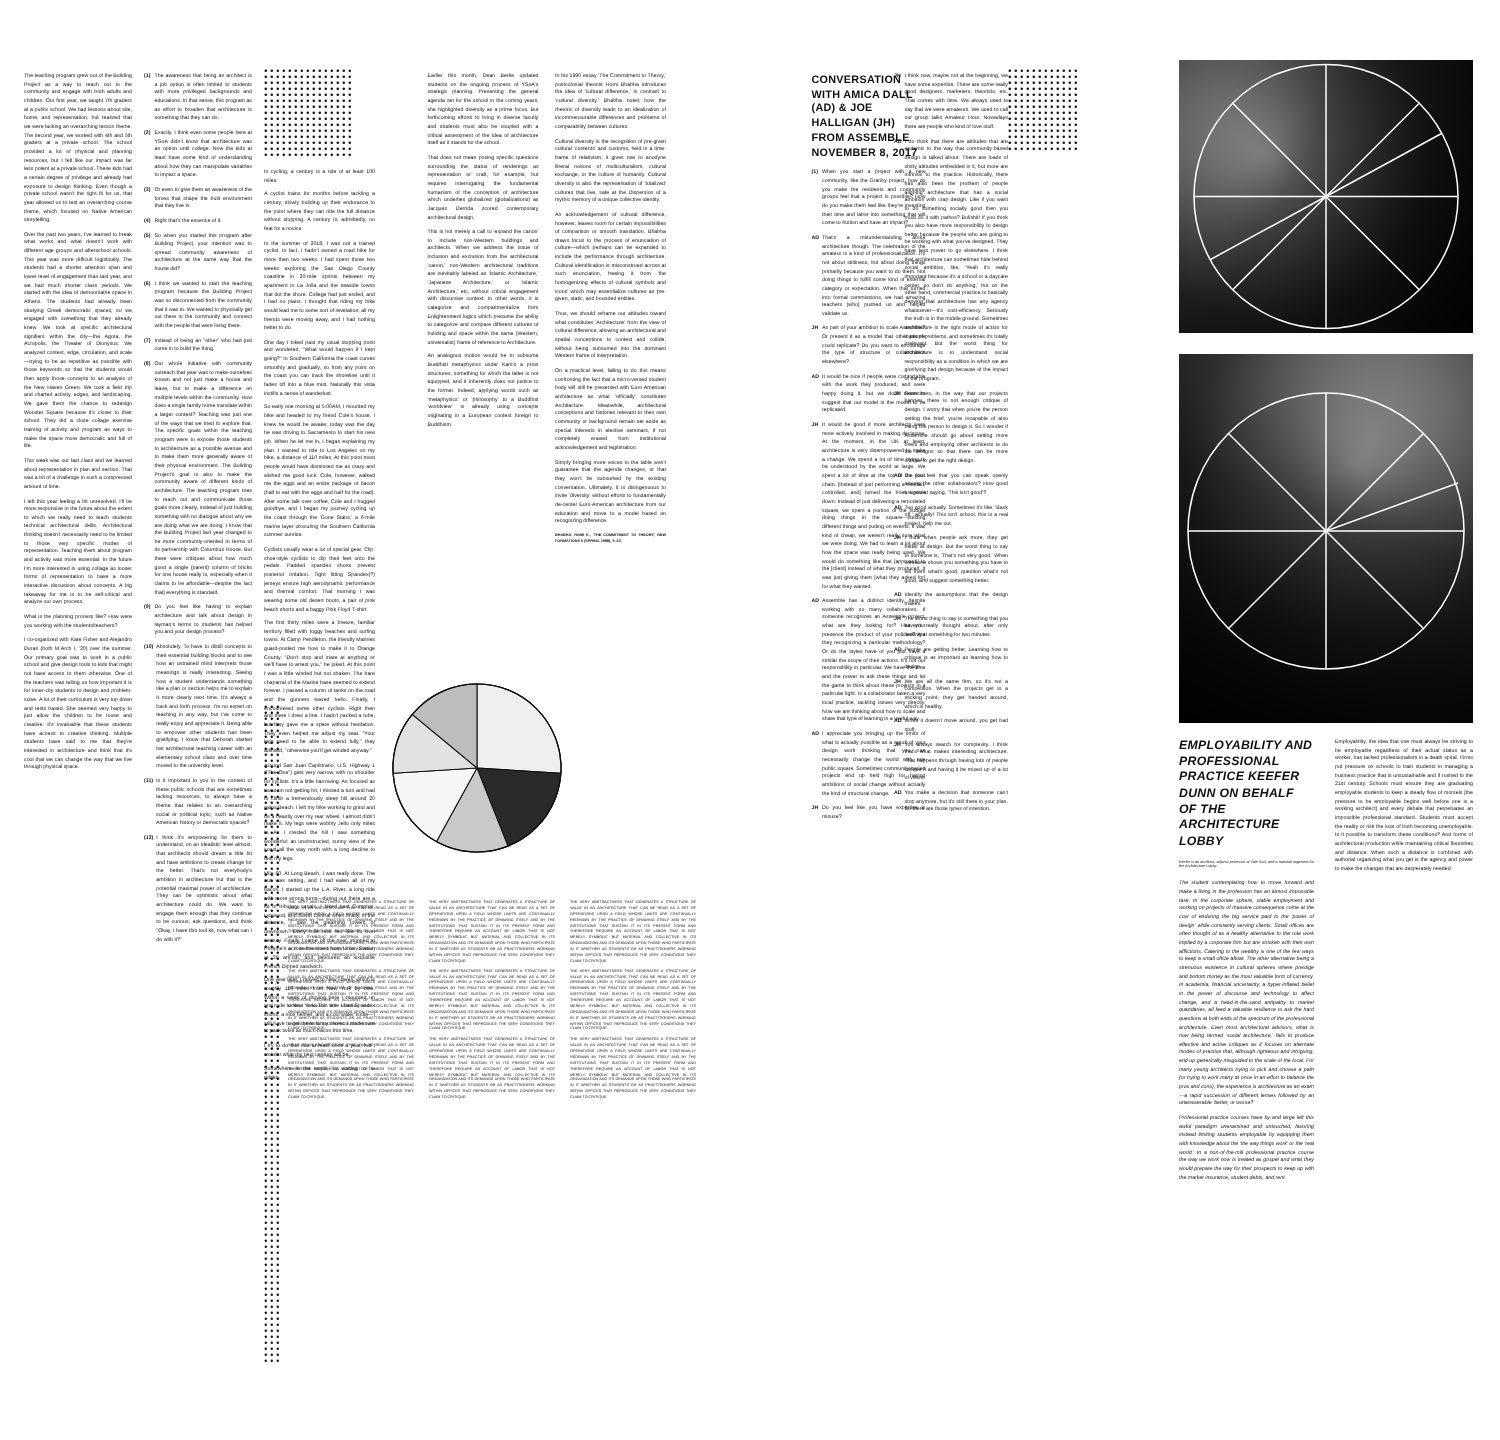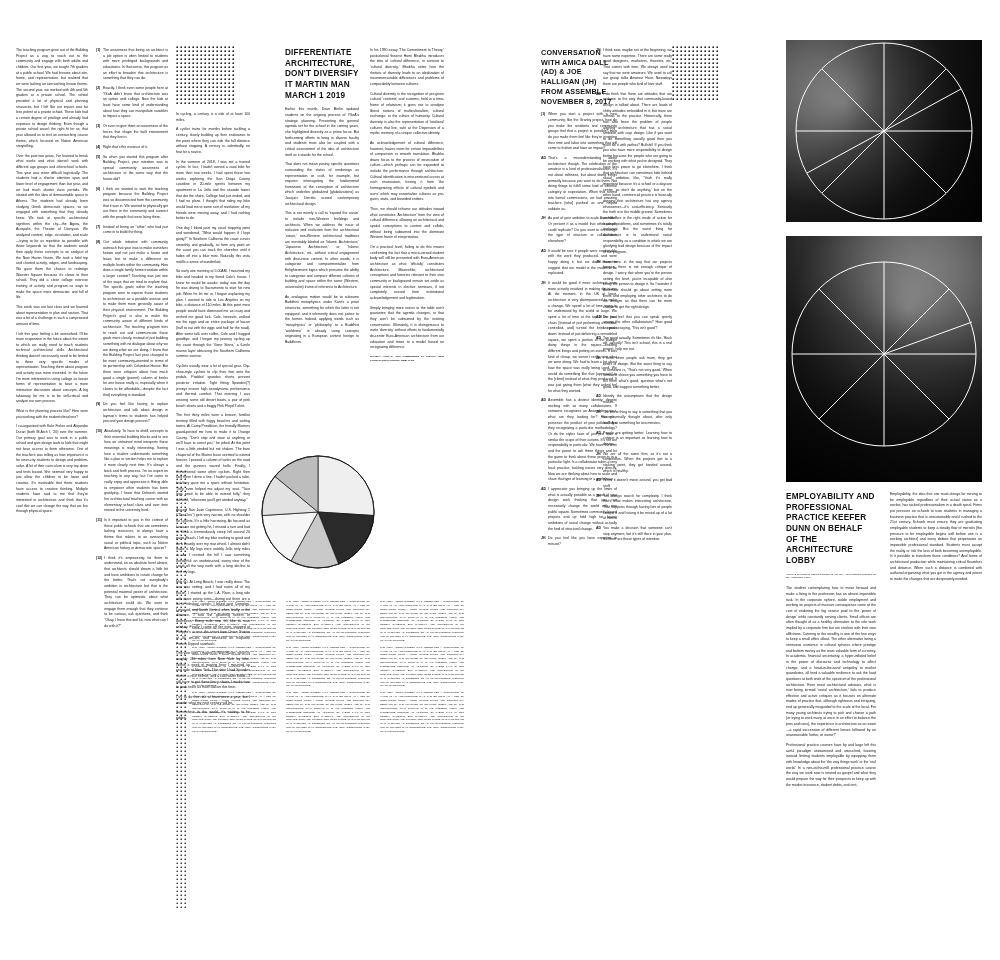--- a/index.html
+++ b/index.html
@@ -193,21 +193,20 @@
       <p>The first thirty miles were a breeze, familiar territory filled with foggy beaches and surfing towns. At Camp Pendleton, the friendly Marines guard-posted me how to make it to Orange County. "Don't stop and stare at anything or we'll have to arrest you," he joked. At this point I was a little winded but not shaken. The bare chaparral of the Marine base seemed to extend forever. I passed a column of tanks on the road and the gunners waved hello. Finally, I encountered some other cyclists. Right then and there I drew a line. I hadn't packed a tube, but they gave me a spare without hesitation. They even helped me adjust my seat. "Your legs need to be able to extend fully," they advised, "otherwise you'll get winded anyway."</p>
       <p>Around San Juan Capistrano, U.S. Highway 1 ("The One") gets very narrow, with no shoulder for cyclists. It's a little harrowing. As focused as I was on not getting hit, I missed a turn and had to climb a tremendously steep hill around 20 gains Beach. I left my bike working to grind and do a beastly over my rear wheel. I almost didn't make it. My legs were wobbly Jello only miles in. As I crested the hill I saw something wonderful: an unobstructed, sunny view of the coast all the way north with a long decline to rest my legs.</p>
       <p>Mile 60. At Long Beach, I was really done. The sun was setting, and I had eaten all of my bacon. I started up the L.A. River, a long ride with more wrong turns—during out there are a lot of tributary canals. I biked past Compton, Lynwood, and South Central when finally, in the distance, I saw the gleaming towers of downtown. Every mile now felt like its own century. Finally I came off the river, stopped at Philippe's across the street from Union Station at 30 am-ish, and devoured an exquisite French Dipped sandwich.</p>
       <p>One year later, I moved to New Haven, which is roughly 110 miles from New York by bike. Within a week of moving here I mounted up and rode to New York. This time I had Spandex shorts, a nice helmet, and a cool water bottle—I still have to get these fancy shoes. I made sure to pack twice as much bacon this time.</p>
       <p>I try to do this ride at least once a year, but I wonder what my next century will be.</p>
       <p>Somewhere in the world, it's waiting to be ridden.</p>
     </div>
   </div>
 
   <div class="col" style="left:285px; top:48px; width:74px; height:420px;">
-    <div class="headline big">DIFFERENTIATE ARCHITECTURE, DON'T DIVERSIFY IT MARTIN MAN MARCH 1 2019</div>
     <div class="body-text">
       <p>Earlier this month, Dean Berke updated students on the ongoing process of YSoA's strategic planning. Presenting the general agenda set for the school in the coming years, she highlighted diversity as a prime focus. But forthcoming efforts to bring in diverse faculty and students must also be coupled with a critical assessment of the idea of architecture itself as it stands for the school.</p>
       <p>That does not mean posing specific questions surrounding the status of renderings as representation or craft, for example, but requires interrogating the fundamental humanism of the conception of architecture which underlies globalized (globalizations) as Jacques Derrida scored contemporary architectural design.</p>
       <p>This is not merely a call to 'expand the canon' to include non-Western buildings and architects. When we address the issue of inclusion and exclusion from the architectural 'canon,' non-Western architectural traditions are inevitably labeled as 'Islamic Architecture,' 'Japanese Architecture,' or 'Islamic Architecture,' etc. without critical engagement with discursive context. In other words, it is categorize and compartmentalize from Enlightenment logics which presume the ability to categorize and compare different cultures of building and space within the same (Western, universalist) frame of reference to Architecture.</p>
       <p>An analogous motion would be to subsume Buddhist metaphysics under Kant's a priori structures, something for which the latter is not equipped, and it inherently does not justice to the former. Indeed, applying words such as 'metaphysics' or 'philosophy' to a Buddhist 'worldview' is already using concepts originating in a European context foreign to Buddhism.</p>
     </div>
   </div>
   <div class="col" style="left:370px; top:48px; width:74px; height:430px;">
     <div class="body-text">
       <p>In his 1990 essay 'The Commitment to Theory,' postcolonial theorist Homi Bhabha introduces the idea of 'cultural difference,' in contrast to 'cultural diversity.' Bhabha notes how the rhetoric of diversity leads to an idealization of incommensurable differences and problems of comparability between cultures.</p>
@@ -404,21 +403,21 @@
   </div>
 
   <div class="col" style="left:380px; top:600px; width:84px; height:310px;">
     <div class="tiny">
       <p>THE VERY ABSTRACTNESS THAT GENERATES A STRUCTURE OF VALUE IN AN ARCHITECTURE THAT CAN BE READ AS A SET OF OPERATIONS UPON A FIELD WHOSE LIMITS ARE CONTINUALLY REDRAWN BY THE PRACTICE OF DRAWING ITSELF AND BY THE INSTITUTIONS THAT SUSTAIN IT IN ITS PRESENT FORM AND THEREFORE REQUIRE AN ACCOUNT OF LABOR THAT IS NOT MERELY SYMBOLIC BUT MATERIAL AND COLLECTIVE IN ITS ORGANIZATION AND ITS DEMANDS UPON THOSE WHO PARTICIPATE IN IT WHETHER AS STUDENTS OR AS PRACTITIONERS WORKING WITHIN OFFICES THAT REPRODUCE THE VERY CONDITIONS THEY CLAIM TO CRITIQUE.</p>
       <p>THE VERY ABSTRACTNESS THAT GENERATES A STRUCTURE OF VALUE IN AN ARCHITECTURE THAT CAN BE READ AS A SET OF OPERATIONS UPON A FIELD WHOSE LIMITS ARE CONTINUALLY REDRAWN BY THE PRACTICE OF DRAWING ITSELF AND BY THE INSTITUTIONS THAT SUSTAIN IT IN ITS PRESENT FORM AND THEREFORE REQUIRE AN ACCOUNT OF LABOR THAT IS NOT MERELY SYMBOLIC BUT MATERIAL AND COLLECTIVE IN ITS ORGANIZATION AND ITS DEMANDS UPON THOSE WHO PARTICIPATE IN IT WHETHER AS STUDENTS OR AS PRACTITIONERS WORKING WITHIN OFFICES THAT REPRODUCE THE VERY CONDITIONS THEY CLAIM TO CRITIQUE.</p>
       <p>THE VERY ABSTRACTNESS THAT GENERATES A STRUCTURE OF VALUE IN AN ARCHITECTURE THAT CAN BE READ AS A SET OF OPERATIONS UPON A FIELD WHOSE LIMITS ARE CONTINUALLY REDRAWN BY THE PRACTICE OF DRAWING ITSELF AND BY THE INSTITUTIONS THAT SUSTAIN IT IN ITS PRESENT FORM AND THEREFORE REQUIRE AN ACCOUNT OF LABOR THAT IS NOT MERELY SYMBOLIC BUT MATERIAL AND COLLECTIVE IN ITS ORGANIZATION AND ITS DEMANDS UPON THOSE WHO PARTICIPATE IN IT WHETHER AS STUDENTS OR AS PRACTITIONERS WORKING WITHIN OFFICES THAT REPRODUCE THE VERY CONDITIONS THEY CLAIM TO CRITIQUE.</p>
     </div>
   </div>
 
-  <div class="col" style="left:786px; top:492px; width:90px; height:430px;">
+  <div class="col" style="left:786px; top:492px; width:90px; height:430px;font-style:italic;">
     <div class="headline big">EMPLOYABILITY AND PROFESSIONAL PRACTICE KEEFER DUNN ON BEHALF OF THE ARCHITECTURE LOBBY</div>
     <div class="tiny" style="margin-bottom:6px;">Keefer is an architect, adjunct professor at Yale SoA, and a national organizer for the Architecture Lobby.</div>
     <div class="body-text">
       <p>The student contemplating how to move forward and make a living in the profession has an almost impossible task. In the corporate sphere, stable employment and working on projects of massive consequence come at the cost of enduring the big service paid to the 'power of design' while constantly serving clients. Small offices are often thought of as a healthy alternative to the role work implied by a corporate firm but are stricken with their own afflictions. Catering to the wealthy is one of the few ways to keep a small office afloat. The other alternative being a strenuous existence in cultural spheres where prestige and bottom money as the most valuable form of currency. In academia, financial uncertainty, a hyper-inflated belief in the power of discourse and technology to affect change, and a head-in-the-sand antipathy to market quandaries, all feed a valuable resilience to ask the hard questions at both ends of the spectrum of the professional architecture. Even most architectural advisors, what is now being termed 'social architecture,' fails to produce effective and active critiques as it focuses on alternate modes of practice that, although righteous and intriguing, end up generically misguided to the scale of the local. For many young architects trying to pick and choose a path (or trying to work many at once in an effort to balance the pros and cons), the experience is architecture as an exam—a rapid succession of different lenses followed by an unanswerable 'better, or worse?'</p>
       <p>Professional practice courses have by and large left this awful paradigm unexamined and untouched, favoring instead limiting students employable by equipping them with knowledge about the 'the way things work' or the 'real world.' In a non-of-the-mill professional practice course the way we work now is treated as gospel and what they would prepare the way for their prospects to keep up with the market insurance, student debts, and rent.</p>
     </div>
   </div>
 
   <div class="col" style="left:890px; top:492px; width:92px; height:430px;">
     <div class="body-text">

